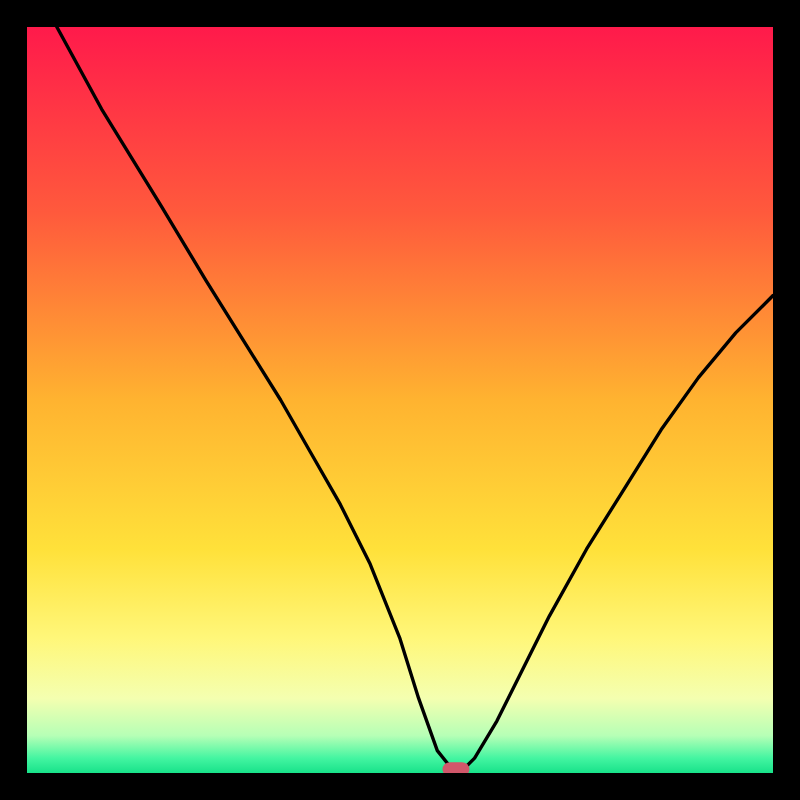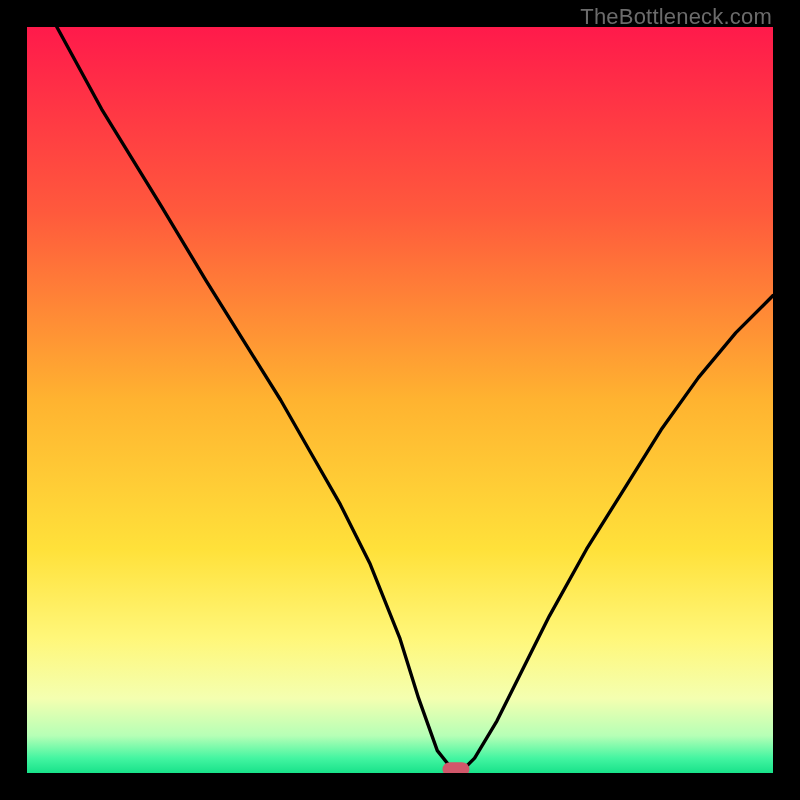--- a/index.html
+++ b/index.html
@@ -64,15 +64,14 @@
       </defs>
       <rect x="0" y="0" width="100" height="100" fill="url(#bg-grad)"></rect>
     </svg>
 
     <svg class="curve-layer" viewBox="0 0 100 100" preserveAspectRatio="none" width="100%" height="100%">
       <path id="curve-path" fill="none" stroke-width="0.45" stroke-linejoin="round" stroke-linecap="round" d="M4.000 0.000 L10.000 11.000 L18.000 24.000 L24.000 34.000 L29.000 42.000 L34.000 50.000 L38.000 57.000 L42.000 64.000 L46.000 72.000 L50.000 82.000 L52.500 90.000 L55.000 97.000 L57.000 99.500 L58.500 99.500 L60.000 98.000 L63.000 93.000 L66.000 87.000 L70.000 79.000 L75.000 70.000 L80.000 62.000 L85.000 54.000 L90.000 47.000 L95.000 41.000 L100.000 36.000" stroke="#000000"></path>
       <rect id="marker-rect" rx="1.0" ry="1.0" height="1.9" width="3.6" x="55.700" y="98.550" fill="#d1576a"></rect>
     </svg>
   </div>
 
-  <div class="attribution">TheBottleneck.com</div>
 
 </div>
 
 </body></html>

